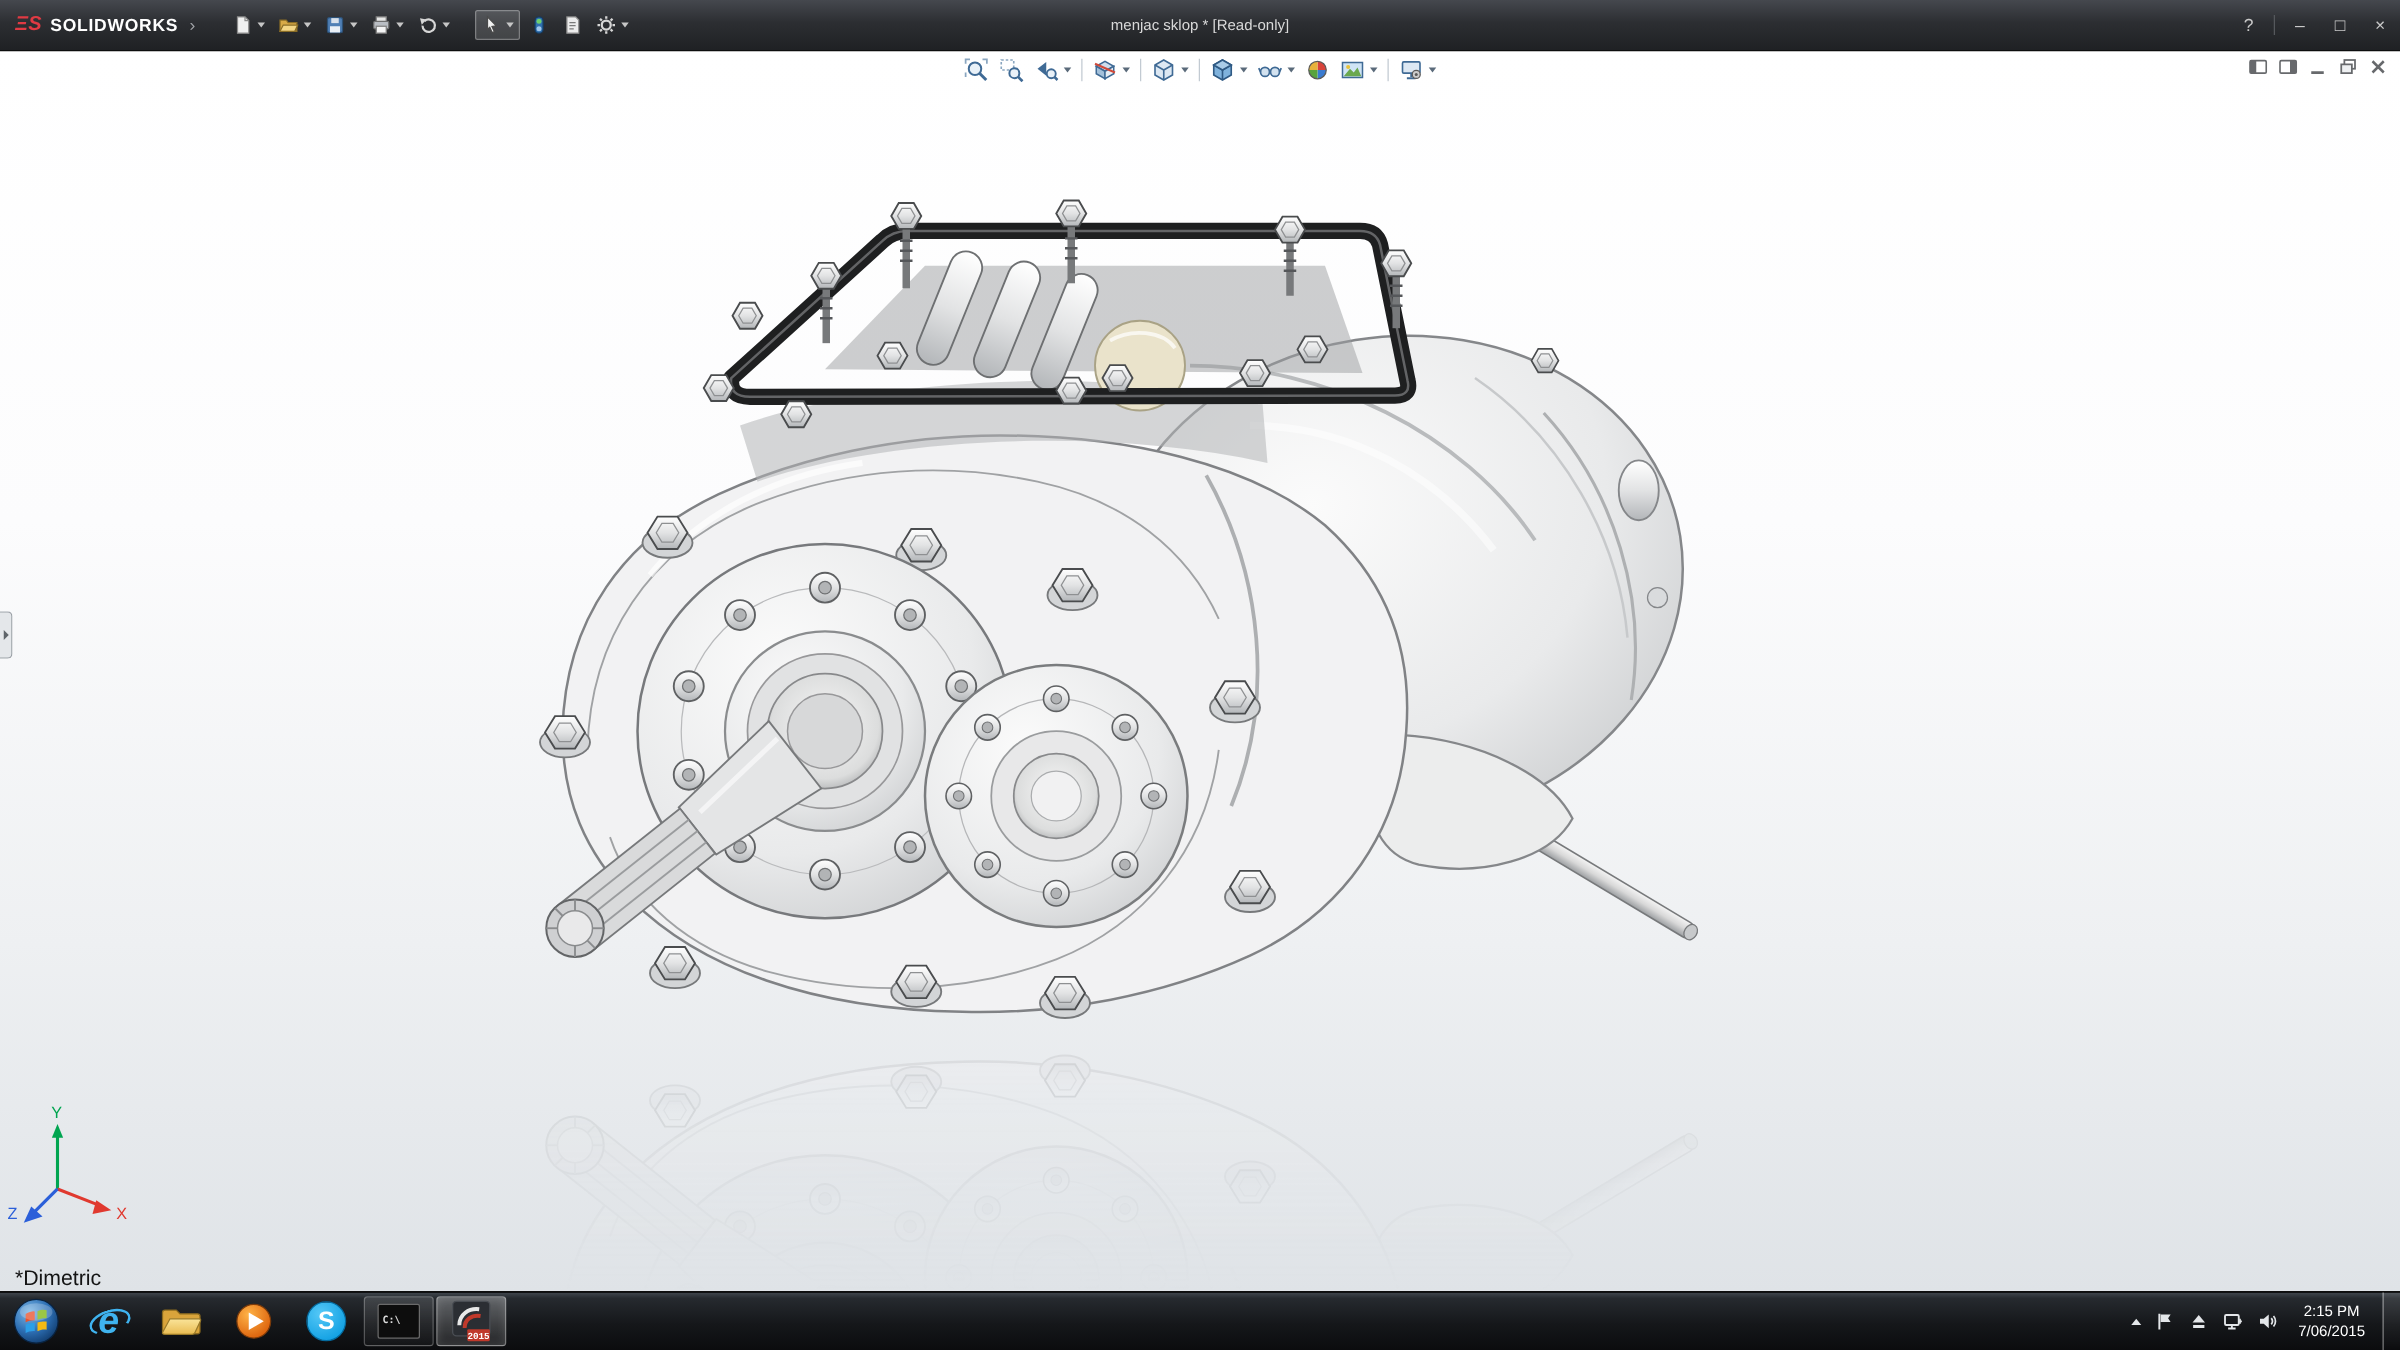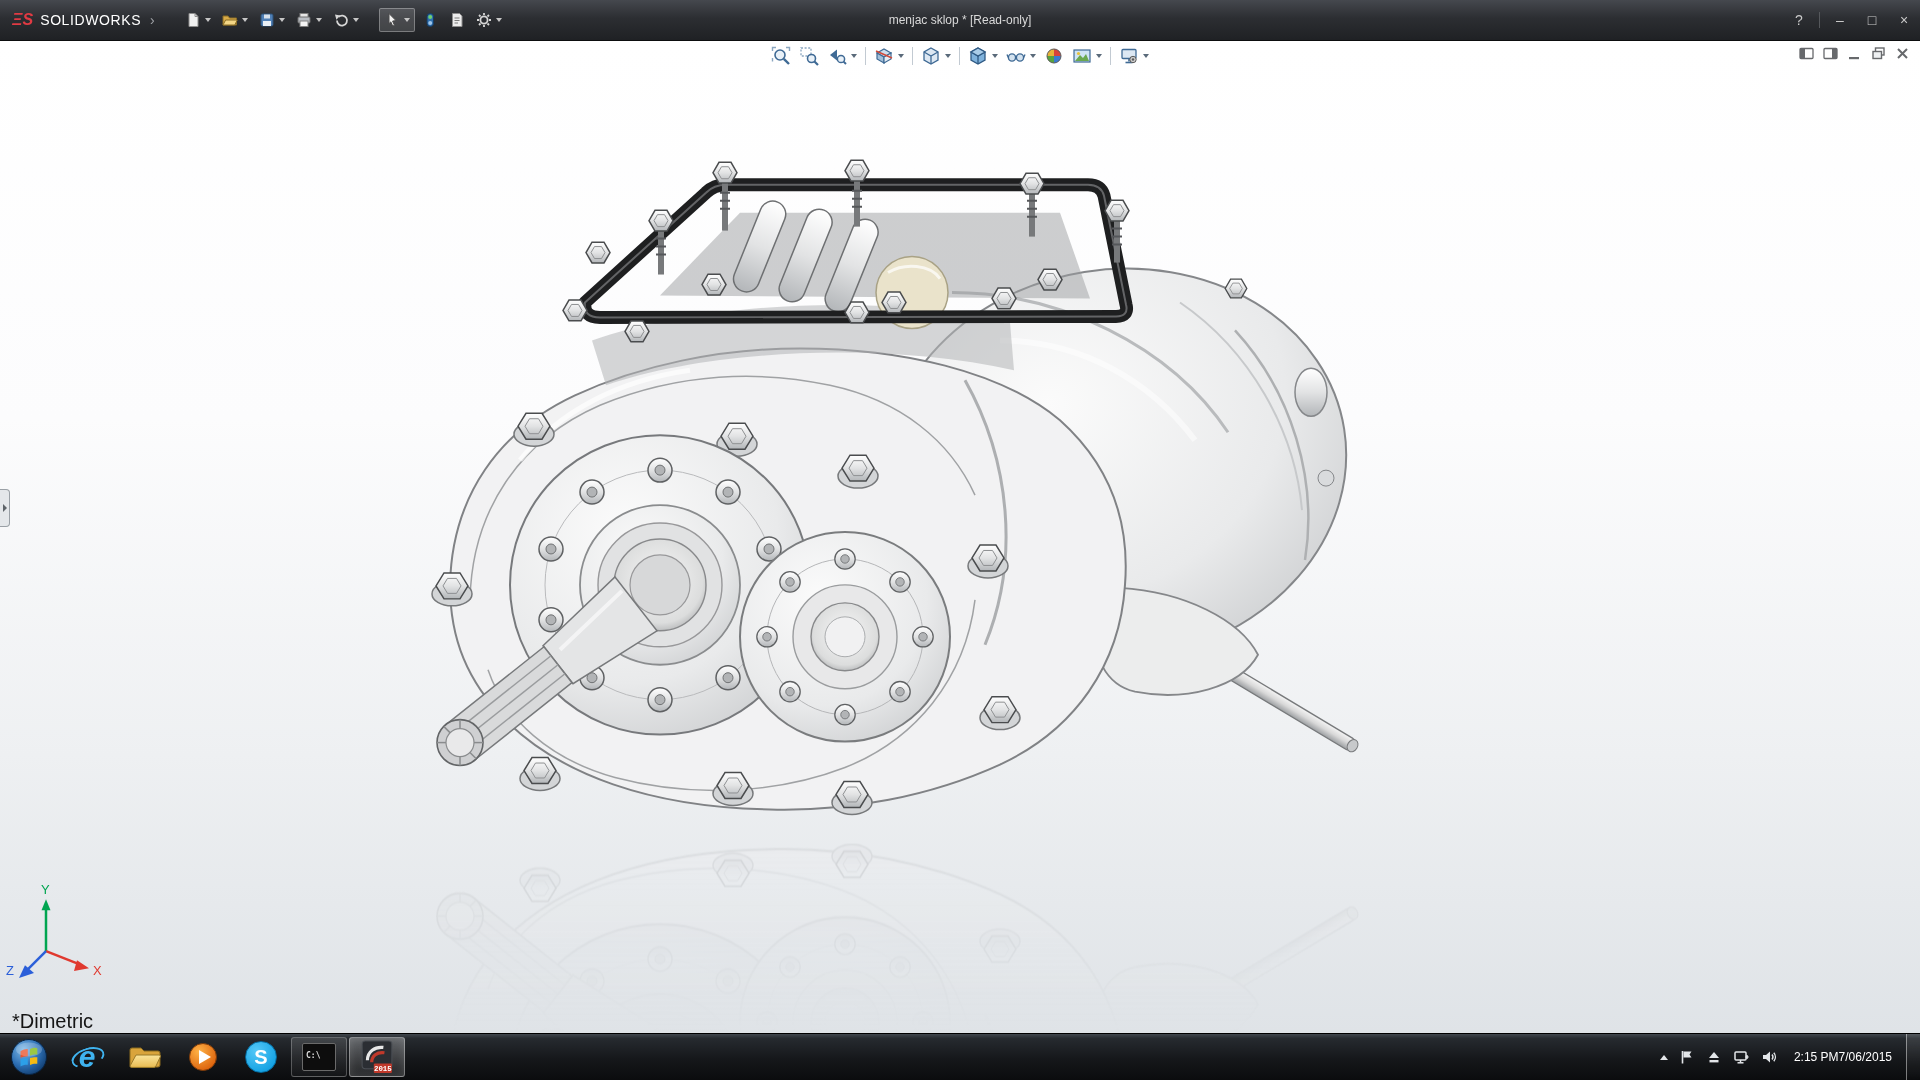--- a/index.html
+++ b/index.html
@@ -4,21 +4,21 @@
 <style>
   html,body{margin:0;padding:0;}
   body{width:1920px;height:1080px;overflow:hidden;font-family:"Liberation Sans",sans-serif;-webkit-user-select:none;user-select:none;background:#000;}
   .screen{position:relative;width:1920px;height:1080px;display:flex;flex-direction:column;}
 
   
   .titlebar{height:40px;flex:0 0 40px;display:flex;align-items:center;position:relative;
     background:linear-gradient(#45484e 0%,#2c2e32 45%,#1f2124 100%);border-bottom:1px solid #0c0d0e;color:#d6d6d6;}
   .brand{display:flex;align-items:center;gap:7px;padding:0 16px 0 12px;height:100%;}
   .logo-mark{color:#e03a43;font-weight:bold;font-style:italic;font-size:16px;}
-  .brand-text{color:#ffffff;font-weight:normal;font-size:14px;letter-spacing:.6px;}
+  .brand-text{color:#ffffff;font-weight:bold;font-size:14px;letter-spacing:.6px;}
   .brand-chevron{color:#9fa2a6;font-size:14px;margin-left:2px;}
   .tb{display:flex;align-items:center;gap:3px;margin-left:10px;}
   .tb-btn{display:flex;align-items:center;background:none;border:none;padding:3px 4px;border-radius:2px;cursor:default;}
   .tb-btn.pressed{background:rgba(255,255,255,.14);border:1px solid rgba(255,255,255,.30);}
   .tb-gap{width:10px;}
   .caret{width:0;height:0;border-left:3.5px solid transparent;border-right:3.5px solid transparent;border-top:4px solid #c6c6c6;margin-left:4px;}
   .doc-title{position:absolute;left:50%;transform:translateX(-50%);font-size:12px;color:#d9d9d9;white-space:nowrap;}
   .win-controls{margin-left:auto;display:flex;align-items:center;height:100%;}
   .winbtn{width:32px;height:100%;display:flex;align-items:center;justify-content:center;color:#c9c9c9;font-size:14px;background:none;border:none;}
   .win-sep{width:1px;height:16px;background:#55585c;margin:0 4px;}
@@ -34,34 +34,34 @@
   .hud-sep{width:1px;height:18px;background:#c2cad2;margin:0 3px;}
   .hud .caret{border-top-color:#5a6a7a;}
   .i20{width:20px;height:20px;display:block;}
 
   .doc-controls{position:absolute;top:5px;right:10px;display:flex;gap:9px;align-items:center;}
   .dc-btn{background:none;border:none;padding:0;display:flex;}
 
   .panel-tab{position:absolute;left:0;top:448px;width:9px;height:36px;background:#e4e7ea;border:1px solid #9aa0a6;border-left:none;border-radius:0 4px 4px 0;display:flex;align-items:center;justify-content:center;}
   .panel-tab i{width:0;height:0;border-top:4px solid transparent;border-bottom:4px solid transparent;border-left:4px solid #5e6periodic;border-left:4px solid #5e6469;}
 
-  .view-label{position:absolute;left:12px;bottom:0px;font-size:20px;color:#141414;}
+  .view-label{position:absolute;left:12px;bottom:0px;font-size:17px;color:#141414;}
 
   
   .taskbar{height:46px;flex:0 0 46px;display:flex;align-items:stretch;position:relative;
     background:linear-gradient(#40464d 0%,#262a2f 10%,#15171a 55%,#0b0c0e 100%);border-top:1px solid #000;}
   .start{width:58px;display:flex;align-items:center;justify-content:center;background:none;border:none;padding:0;}
   .task-row{display:flex;align-items:stretch;}
   .task-btn{width:56px;display:flex;align-items:center;justify-content:center;margin:3px 1px;border-radius:3px;background:none;border:1px solid transparent;padding:0;}
   .task-btn.running{background:linear-gradient(rgba(255,255,255,.13),rgba(255,255,255,.03));border:1px solid rgba(255,255,255,.25);}
   .task-btn.active{background:linear-gradient(rgba(255,255,255,.28),rgba(255,255,255,.10));border:1px solid rgba(255,255,255,.38);box-shadow:inset 0 0 8px rgba(255,255,255,.15);font-family:Liberation Mono, monospace;}
   .tray{margin-left:auto;display:flex;align-items:center;gap:11px;padding:0 8px;}
   .tray-btn{background:none;border:none;padding:0;display:flex;align-items:center;justify-content:center;}
   .tray-arrow{width:0;height:0;border-left:4px solid transparent;border-right:4px solid transparent;border-bottom:5px solid #e3e6e9;}
-  .clock{display:flex;flex-direction:row;align-items:center;justify-content:center;color:#ffffff;font-size:12px;line-height:1.35;padding:0 6px;background:none;border:none;}
+  .clock{display:flex;flex-direction:column;align-items:center;justify-content:center;color:#ffffff;font-size:12px;line-height:1.35;padding:0 6px;background:none;border:none;}
   .show-desktop{width:14px;border:none;border-left:1px solid rgba(255,255,255,.45);background:linear-gradient(rgba(255,255,255,.10),rgba(255,255,255,0));}
 
   
   .ie-wrap{position:relative;width:34px;height:34px;display:flex;align-items:center;justify-content:center;}
   .ie-e{color:#3fb3ef;font-weight:bold;font-style:italic;font-size:30px;line-height:1;}
   .ie-ring{position:absolute;top:8px;left:1px;width:30px;height:15px;border:2.5px solid #3fb3ef;border-radius:50%;border-bottom-color:transparent;transform:rotate(-18deg);}
   .skype-icon{width:30px;height:30px;border-radius:50%;background:radial-gradient(circle at 35% 30%,#55c8f7,#0096dd);display:flex;align-items:center;justify-content:center;color:#fff;font-weight:bold;font-size:20px;border:1px solid #046a9e;}
   .cmd-icon{width:32px;height:26px;background:#0d0d0d;border:1px solid #6a6a6a;border-radius:2px;position:relative;overflow:hidden;}
   .cmd-bar{height:4px;background:linear-gradient(#c9d2df,#8e9cb4);}
   .cmd-text{position:absolute;top:7px;left:3px;font-family:"DejaVu Sans Mono",monospace;font-size:8px;font-weight:bold;color:#dddddd;}

